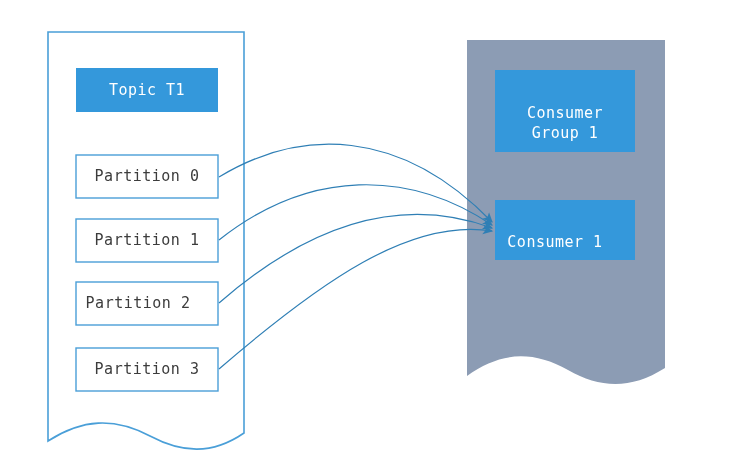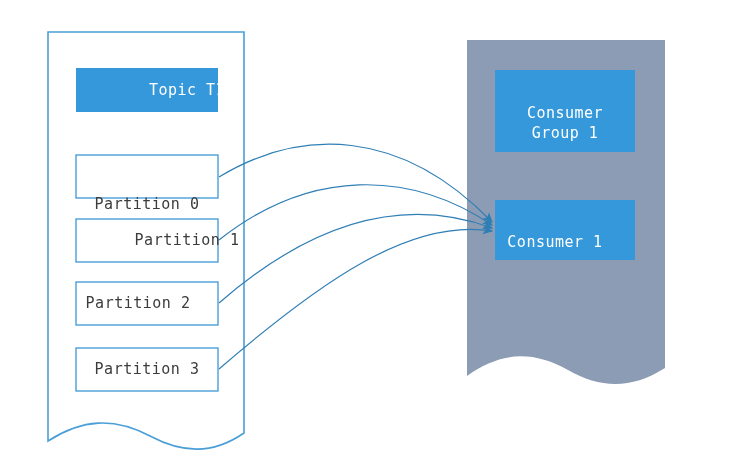--- a/index.html
+++ b/index.html
@@ -87,24 +87,24 @@
     <path d="M 219 177 C 300 128 400 127 492 222" fill="none" stroke="#2f7fb5" stroke-width="1.2" marker-end="url(#arrowhead)"></path>
     <path d="M 219 240 C 310 168 410 170 492 225" fill="none" stroke="#2f7fb5" stroke-width="1.2" marker-end="url(#arrowhead)"></path>
     <path d="M 219 303 C 320 215 410 198 492 228" fill="none" stroke="#2f7fb5" stroke-width="1.2" marker-end="url(#arrowhead)"></path>
     <path d="M 219 369 C 320 282 410 218 492 231" fill="none" stroke="#2f7fb5" stroke-width="1.2" marker-end="url(#arrowhead)"></path>
 
     <rect x="495" y="70" width="140" height="82" fill="#3498db"></rect>
 
     <rect x="495" y="200" width="140" height="60" fill="#3498db"></rect>
   </svg>
 
-  <div class="node-label lbl-topic" style="left:76px; top:68px; width:142px; height:44px;padding-left:40px;">Topic T1</div>
+  <div class="node-label lbl-topic" style="left:76px; top:68px; width:142px; height:44px;">Topic T1</div>
 
-  <div class="node-label lbl-partition" style="left:76px; top:155px; width:142px; height:43px;margin-top:28px;">Partition 0</div>
-  <div class="node-label lbl-partition" style="left:76px; top:219px; width:142px; height:43px;padding-left:40px;">Partition 1</div>
+  <div class="node-label lbl-partition" style="left:76px; top:155px; width:142px; height:43px;">Partition 0</div>
+  <div class="node-label lbl-partition" style="left:76px; top:219px; width:142px; height:43px;">Partition 1</div>
   <div class="node-label lbl-partition" style="left:76px; top:282px; width:124px; height:43px;">Partition 2</div>
   <div class="node-label lbl-partition" style="left:76px; top:348px; width:142px; height:43px;">Partition 3</div>
 
   <div class="node-label lbl-consumer" style="left:495px; top:70px; width:140px; height:82px;">Consumer
 Group 1</div>
 
   <div class="node-label lbl-consumer" style="left:495px; top:200px; width:120px; height:60px;">Consumer 1</div>
 
 </div>
 

